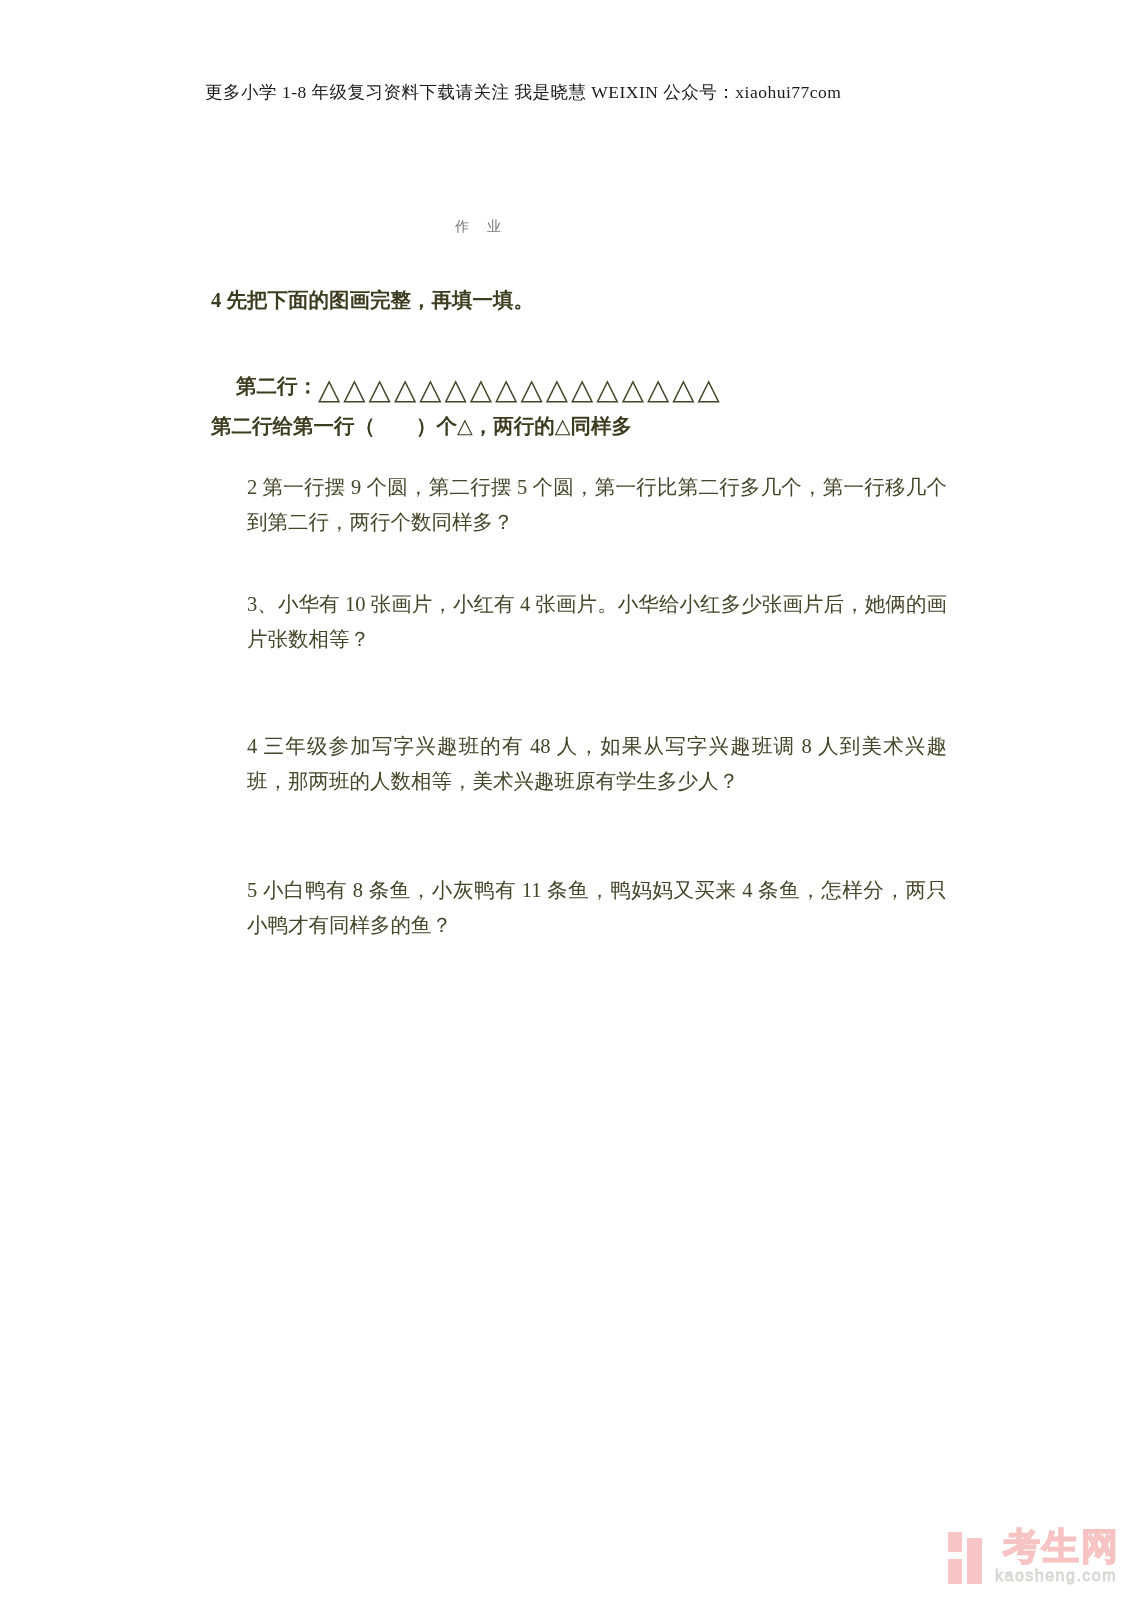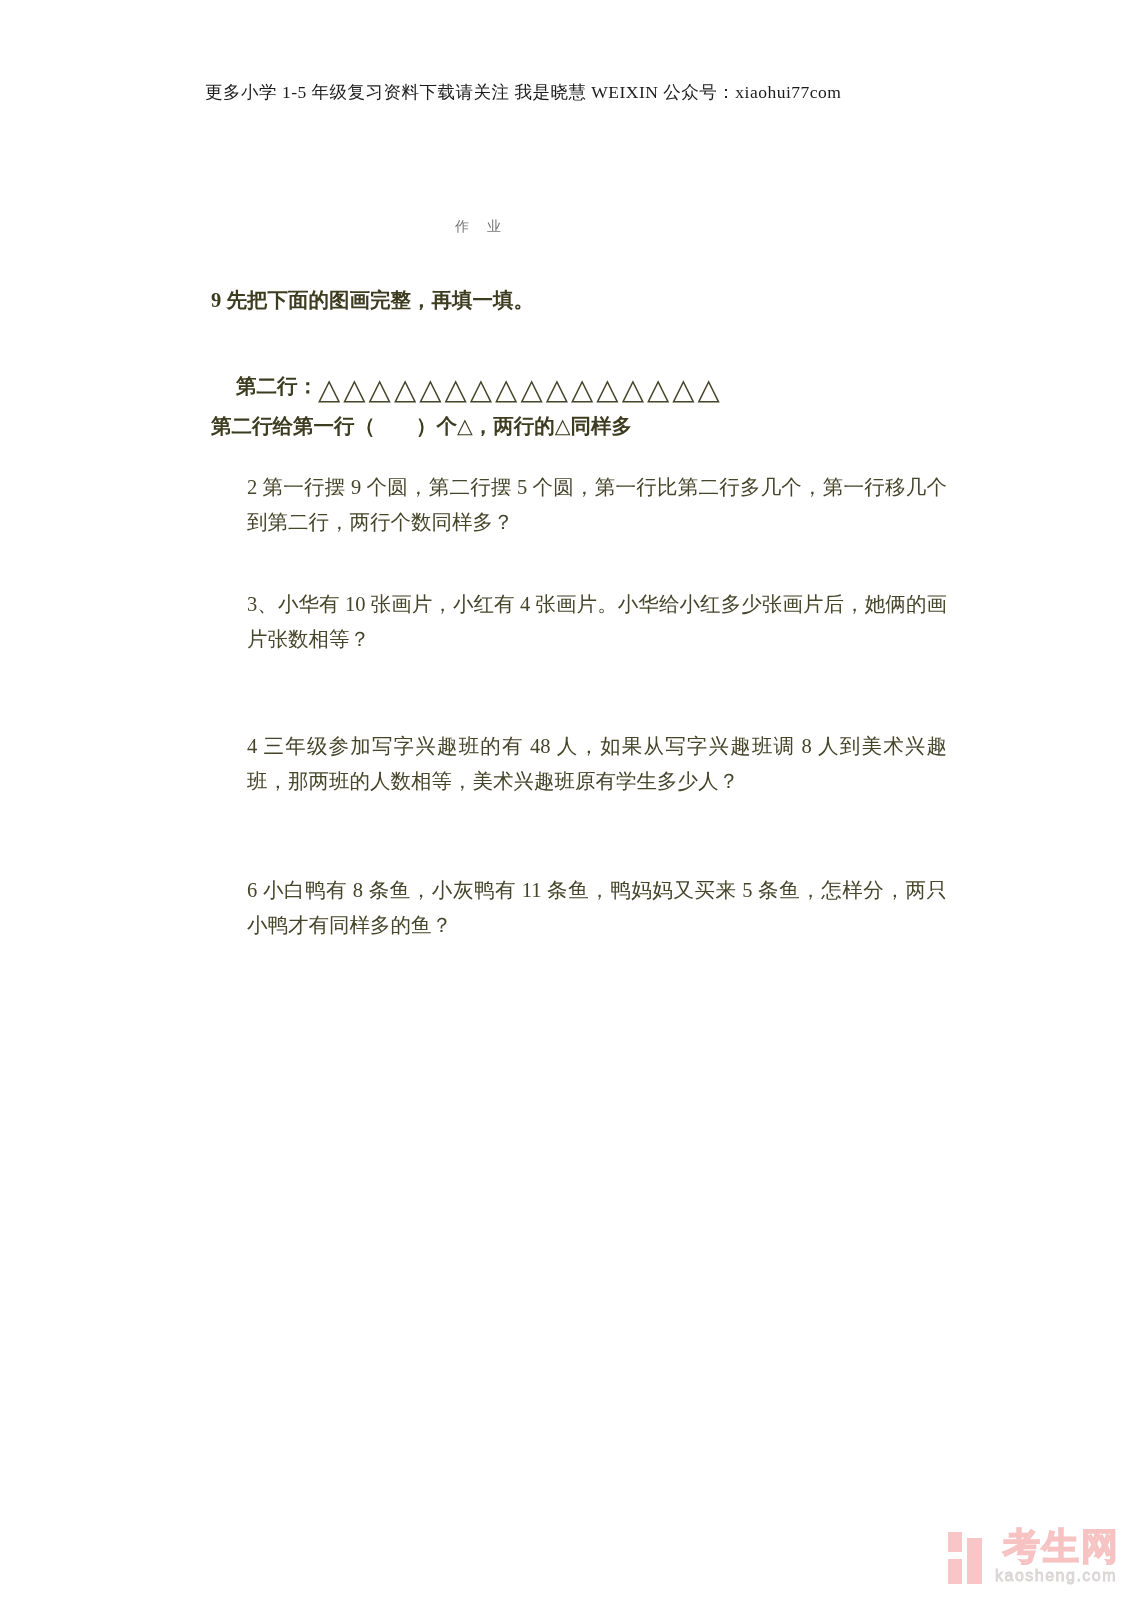--- a/index.html
+++ b/index.html
@@ -121,40 +121,40 @@
     -webkit-text-stroke: 0.8px #d9d3d3;
     letter-spacing: 1.5px;
     font-family: "Liberation Sans", sans-serif;
   }
 </style>
 </head>
 <body>
 
 <div class="page">
 
-  <div class="doc-header">更多小学 1-5 年级复习资料下载请关注 我是晓慧 WEIXIN 公众号：xiaohui77com</div>
+  <div class="doc-header">更多小学 1-8 年级复习资料下载请关注 我是晓慧 WEIXIN 公众号：xiaohui77com</div>
 
   <div class="doc-title">作　业</div>
 
-  <div class="q1-heading bold-olive">9 先把下面的图画完整，再填一填。</div>
+  <div class="q1-heading bold-olive">4 先把下面的图画完整，再填一填。</div>
 
 
   <div class="triangle-row row-2">
     <span class="row-label bold-olive">第二行：</span><span class="triangles">△△△△△△△△△△△△△△△△</span>
   </div>
 
   <div class="fill-line bold-olive">第二行给第一行（　　）个△，两行的△同样多</div>
 
   <div class="question q2 olive">2 第一行摆 9 个圆，第二行摆 5 个圆，第一行比第二行多几个，第一行移几个到第二行，两行个数同样多？</div>
 
   <div class="question q3 olive">3、小华有 10 张画片，小红有 4 张画片。小华给小红多少张画片后，她俩的画片张数相等？</div>
 
   <div class="question q4 olive">4 三年级参加写字兴趣班的有 48 人，如果从写字兴趣班调 8 人到美术兴趣班，那两班的人数相等，美术兴趣班原有学生多少人？</div>
 
-  <div class="question q5 olive">6 小白鸭有 8 条鱼，小灰鸭有 11 条鱼，鸭妈妈又买来 5 条鱼，怎样分，两只小鸭才有同样多的鱼？</div>
+  <div class="question q5 olive">5 小白鸭有 8 条鱼，小灰鸭有 11 条鱼，鸭妈妈又买来 4 条鱼，怎样分，两只小鸭才有同样多的鱼？</div>
 
   <div class="watermark">
     <div class="wm-mark">
       <span class="b1"></span>
         <span class="b2"></span>
         <span class="b3"></span>
     </div>
     <div class="wm-text">
       <div class="wm-brand">考生网</div>
       <div class="wm-domain">kaosheng.com</div>

